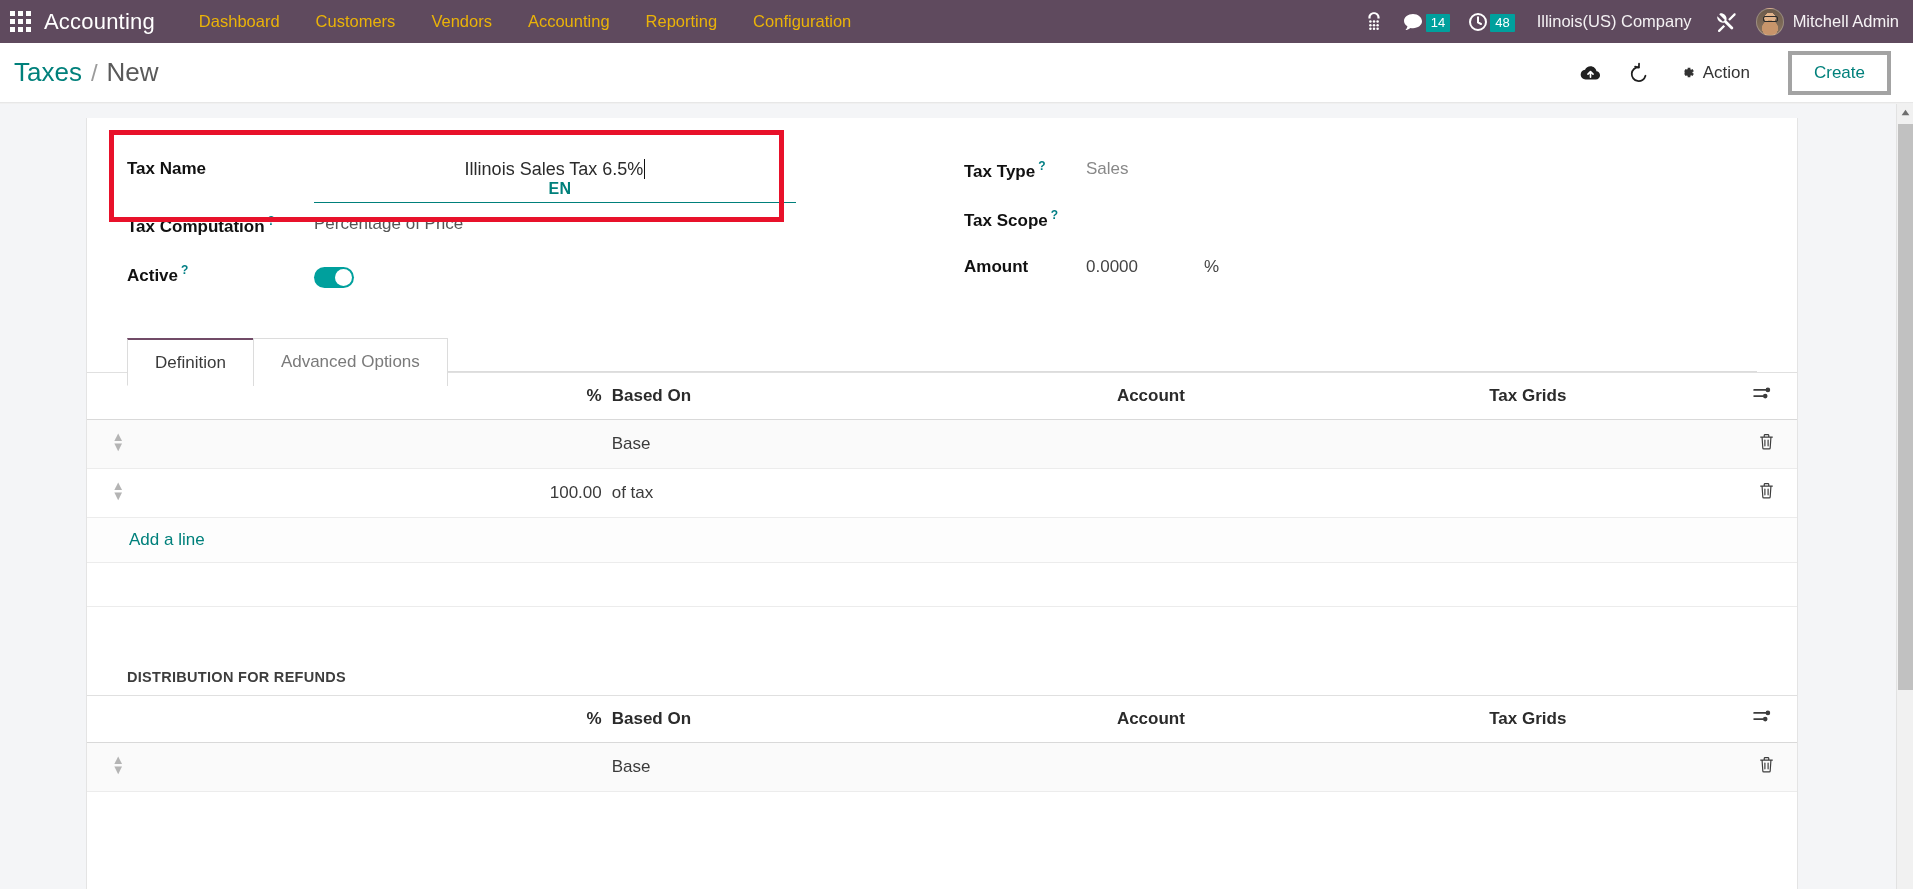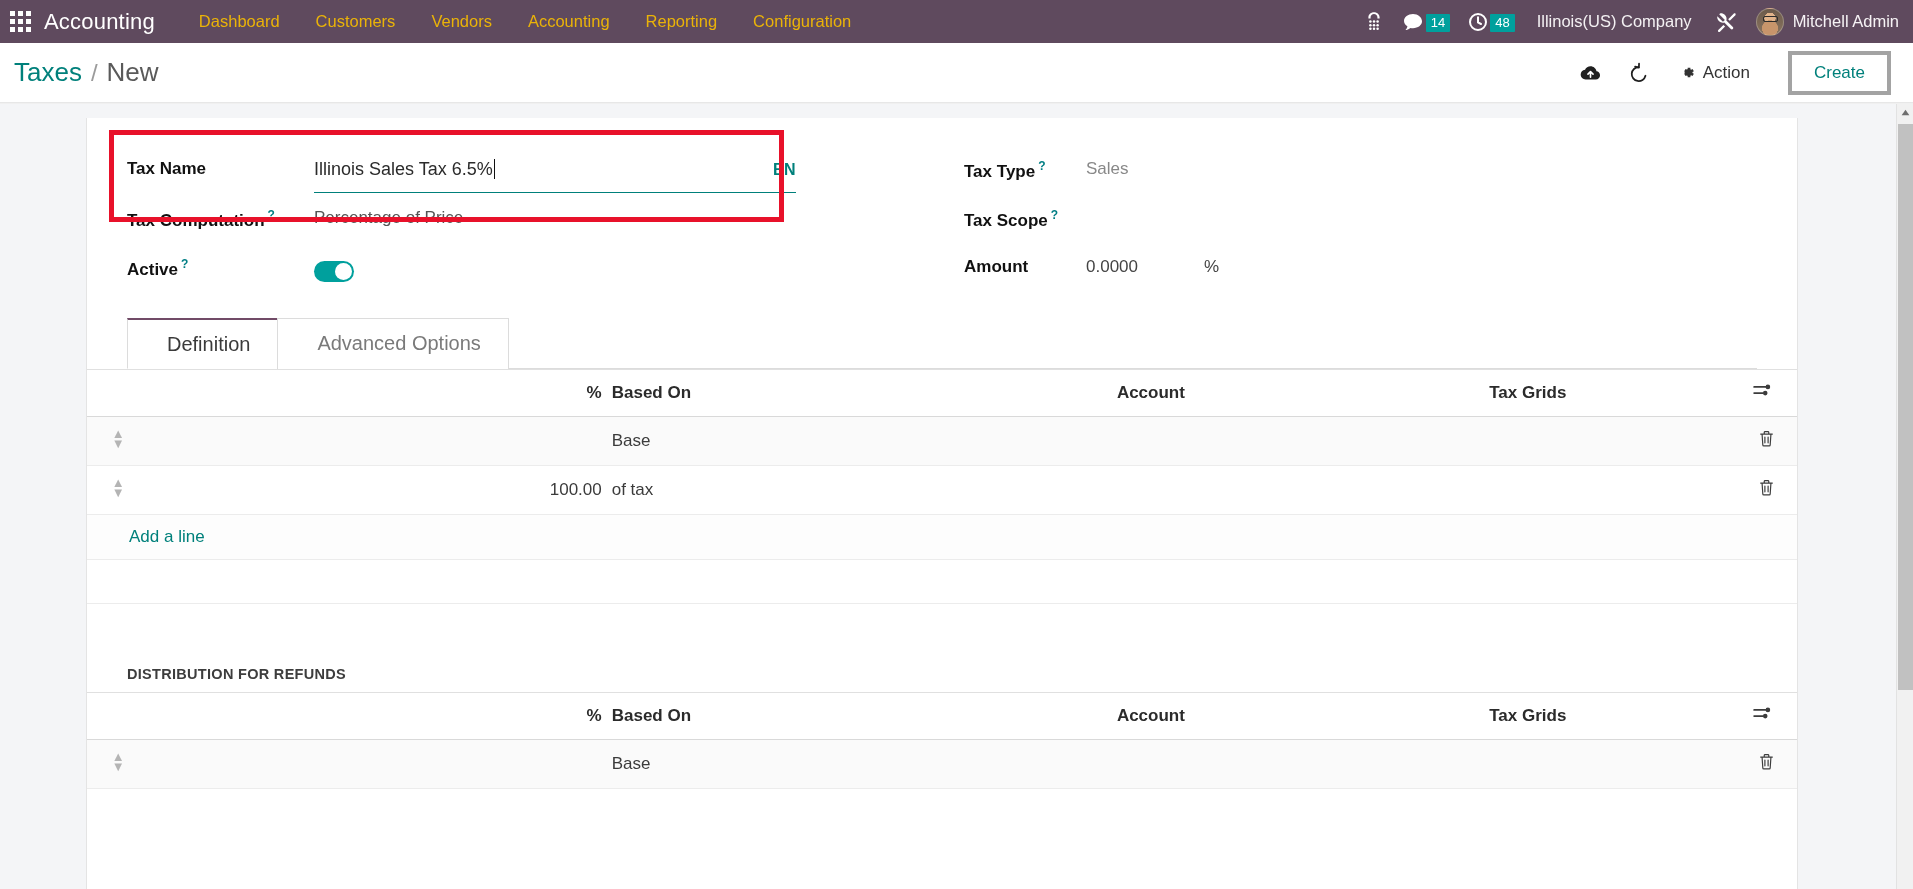--- a/index.html
+++ b/index.html
@@ -197,23 +197,24 @@
     padding-top: 6px;
     position: relative;
     min-height: 28px;
   }
   .field-value.muted { color: #888; }
 
   .name-input-wrap {
     display: flex;
     align-items: center;
     border-bottom: 1px solid #00807b;
-    padding-bottom: 12px;
+    padding-bottom: 4px;
     width: 482px;
     position: relative;
+    flex-direction: column;
   }
   .name-input-text {
     font-size: 18px;
     color: #2b2b2b;
     flex: 1;
   }
   .caret {
     display: inline-block;
     width: 1px; height: 20px;
     background: #111;
@@ -258,30 +259,30 @@
   }
 
   
   .notebook { margin-top: 22px; padding: 0 40px; }
   .tabs {
     display: flex;
     border-bottom: 1px solid #dcdcdc;
     position: relative;
   }
   .tab {
-    padding: 13px 27px 12px 39px;
-    font-size: 20px;
+    padding: 13px 27px 12px 27px;
+    font-size: 17px;
     color: #7a7a7a;
     cursor: pointer;
     border: 1px solid #dcdcdc;
     border-bottom: none;
     background: #fff;
     margin-right: -1px;
     position: relative;
-    top: 1px;
+    top: 15px;
   }
   .tab.active {
     color: #3a3a3a;
     border-top: 2px solid #714b67;
     background: #fff;
     border-bottom: 1px solid #fff;
   }
 
   
   .dist-section { padding: 0 0 0 0; }

